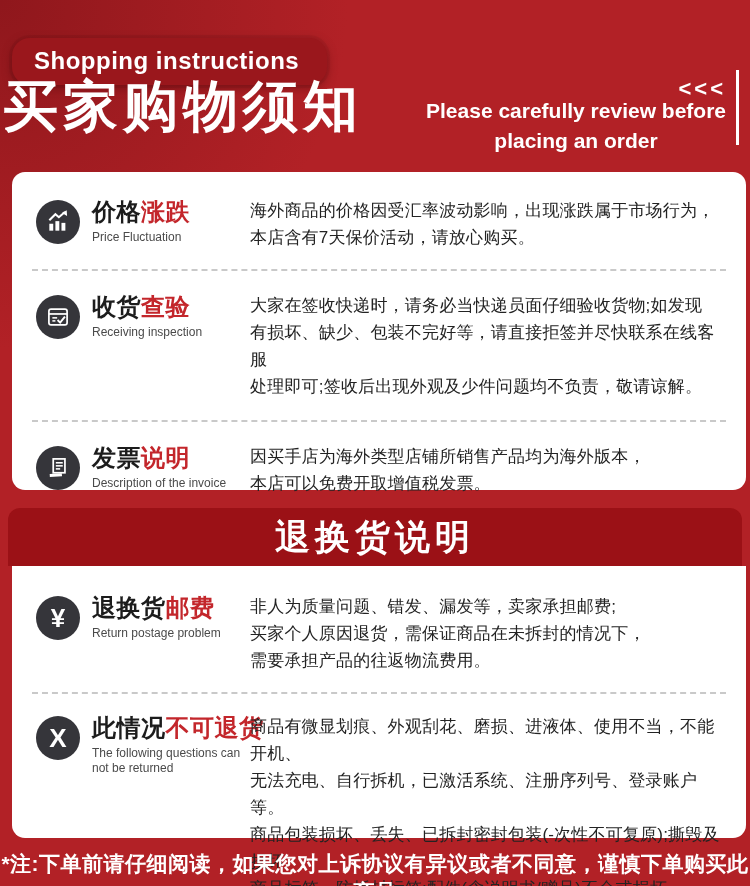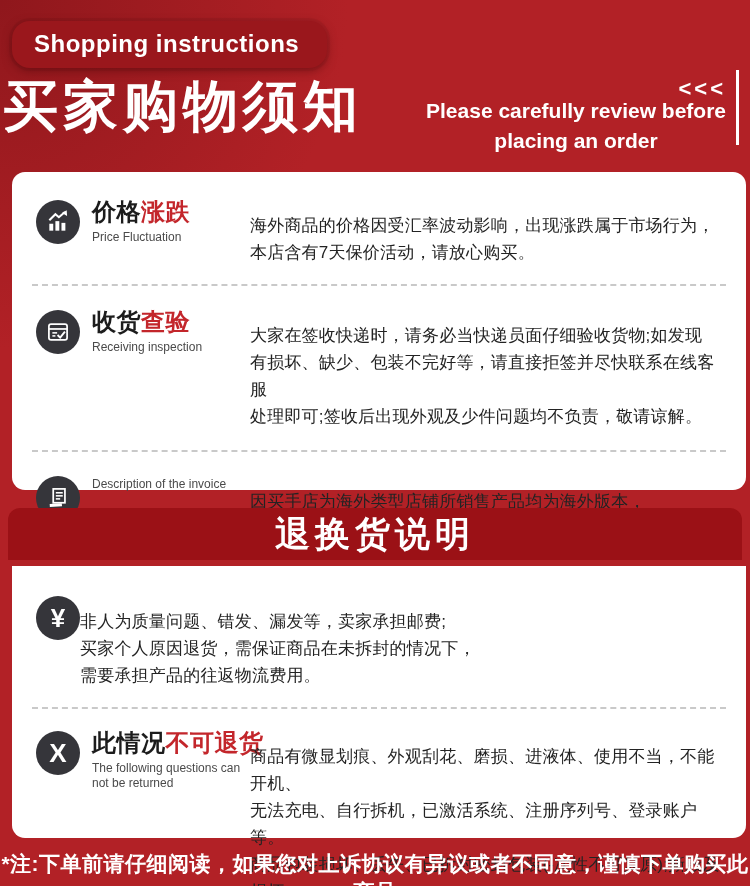--- a/index.html
+++ b/index.html
@@ -8,21 +8,21 @@
     font-family:"Liberation Sans","DejaVu Sans",sans-serif;
     background:#b22126;
     position:relative;overflow:hidden;
   }
   .page{
     position:absolute;inset:0;
     background:radial-gradient(circle at 0% 0%, #8f171c 0%, #b22126 30%);
   }
   
   .ribbon{
-    position:absolute;left:12px;top:21px;
+    position:absolute;left:12px;top:38px;
     background:#9a171c;
     border-radius:18px;
     padding:9px 28px 10px 22px;
     color:#fff;font-size:24px;font-weight:bold;letter-spacing:.5px;
     box-shadow:0 3px 10px rgba(80,8,10,.5), 0 0 0 3px rgba(0,0,0,.05);
   }
   .main-title{
     position:absolute;left:3px;top:70px;
     color:#fff;font-size:55px;font-weight:900;letter-spacing:5px;
     white-space:nowrap;
@@ -44,21 +44,21 @@
     color:#fff;font-size:21px;font-weight:bold;
     text-align:center;line-height:1.45;white-space:pre-line;
   }
   
   .card{
     position:absolute;left:12px;width:734px;
     background:#fff;
   }
   .card1{top:172px;height:318px;border-radius:13px;}
   .band{
-    position:absolute;left:8px;top:508px;width:734px;height:52px;
+    position:absolute;left:8px;top:508px;width:734px;height:58px;
     background:#9b1116;border-radius:12px 12px 0 0;
     display:flex;align-items:center;justify-content:center;
   }
   .band-title{
     color:#fff;font-size:35px;font-weight:900;letter-spacing:5px;
   }
   .card2{top:566px;height:272px;border-radius:0 0 13px 13px;}
   
   .row{
     display:flex;align-items:flex-start;
@@ -81,21 +81,21 @@
   .row-title{
     font-size:24px;font-weight:900;letter-spacing:.5px;white-space:nowrap;line-height:1.2;
   }
   .t-black{color:#1c1c1c;}
   .t-red{color:#c3262b;}
   .row-subtitle{
     margin-top:3px;color:#4a4a4a;font-size:12px;line-height:1.3;white-space:pre-line;
   }
   .row-body{
     flex:1;color:#232323;font-size:17px;line-height:27px;
-    white-space:pre-line;margin-top:16px;letter-spacing:.2px;
+    white-space:pre-line;margin-top:1px;letter-spacing:.2px;
   }
   .dash-divider{
     border:none;border-top:2px dashed #c9c9c9;
     margin:0 20px;height:0;
   }
   .pt24{padding-top:24px;} .pt20{padding-top:20px;} .pt26{padding-top:26px;} .pt18{padding-top:18px;}
   .pb18{padding-bottom:18px;} .pb20{padding-bottom:20px;} .pb16{padding-bottom:16px;}
   
   .footer-note{
     position:absolute;left:0;right:0;top:850px;
@@ -167,37 +167,46 @@
       <div class="icon-circle">
         <svg width="26" height="26" viewBox="0 0 30 30">
           <rect x="9.5" y="4.5" width="13.5" height="16" fill="none" stroke="#fff" stroke-width="2"></rect>
           <line x1="12.5" y1="9" x2="20.5" y2="9" stroke="#fff" stroke-width="1.8"></line>
           <line x1="12.5" y1="12.5" x2="20.5" y2="12.5" stroke="#fff" stroke-width="1.8"></line>
           <line x1="12.5" y1="16" x2="17.5" y2="16" stroke="#fff" stroke-width="1.8"></line>
           <rect x="5.5" y="21.5" width="14" height="3.5" fill="#fff" transform="rotate(-4 12 23)"></rect>
         </svg>
       </div>
       <div class="title-block">
+        <div class="row-title">
+          <span class="t-black">发票</span><span class="t-red">说明</span>
+        </div>
         <div class="row-subtitle">Description of the invoice</div>
       </div>
       <div class="row-body">因买手店为海外类型店铺所销售产品均为海外版本，
 本店可以免费开取增值税发票。</div>
     </div>
 
   </div>
 
   <div class="band">
     <div class="band-title">退换货说明</div>
   </div>
 
   <div class="card card2">
 
     <div class="row pt26 pb18">
       <div class="icon-circle">
         <span class="glyph">¥</span>
+      </div>
+      <div class="title-block">
+        <div class="row-title">
+          <span class="t-black">退换货</span><span class="t-red">邮费</span>
+        </div>
+        <div class="row-subtitle">Return postage problem</div>
       </div>
       <div class="row-body">非人为质量问题、错发、漏发等，卖家承担邮费;
 买家个人原因退货，需保证商品在未拆封的情况下，
 需要承担产品的往返物流费用。</div>
     </div>
 
     <hr class="dash-divider">
 
     <div class="row pt18 pb16">
       <div class="icon-circle">

